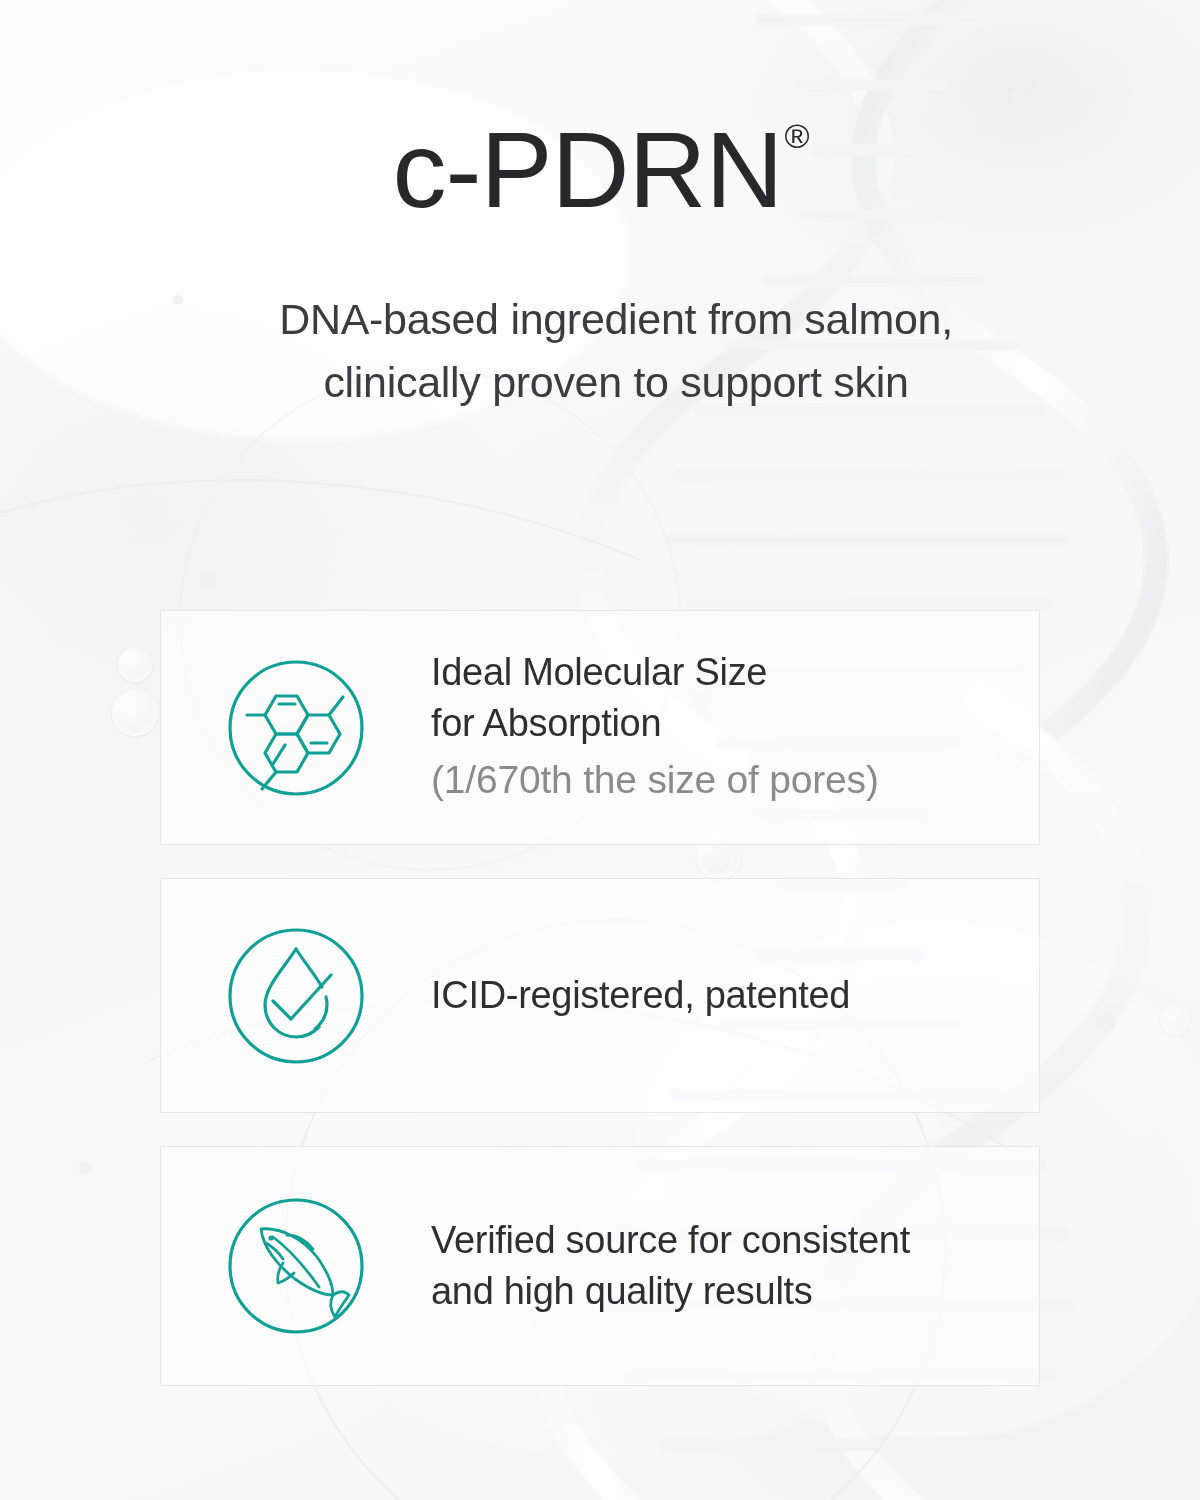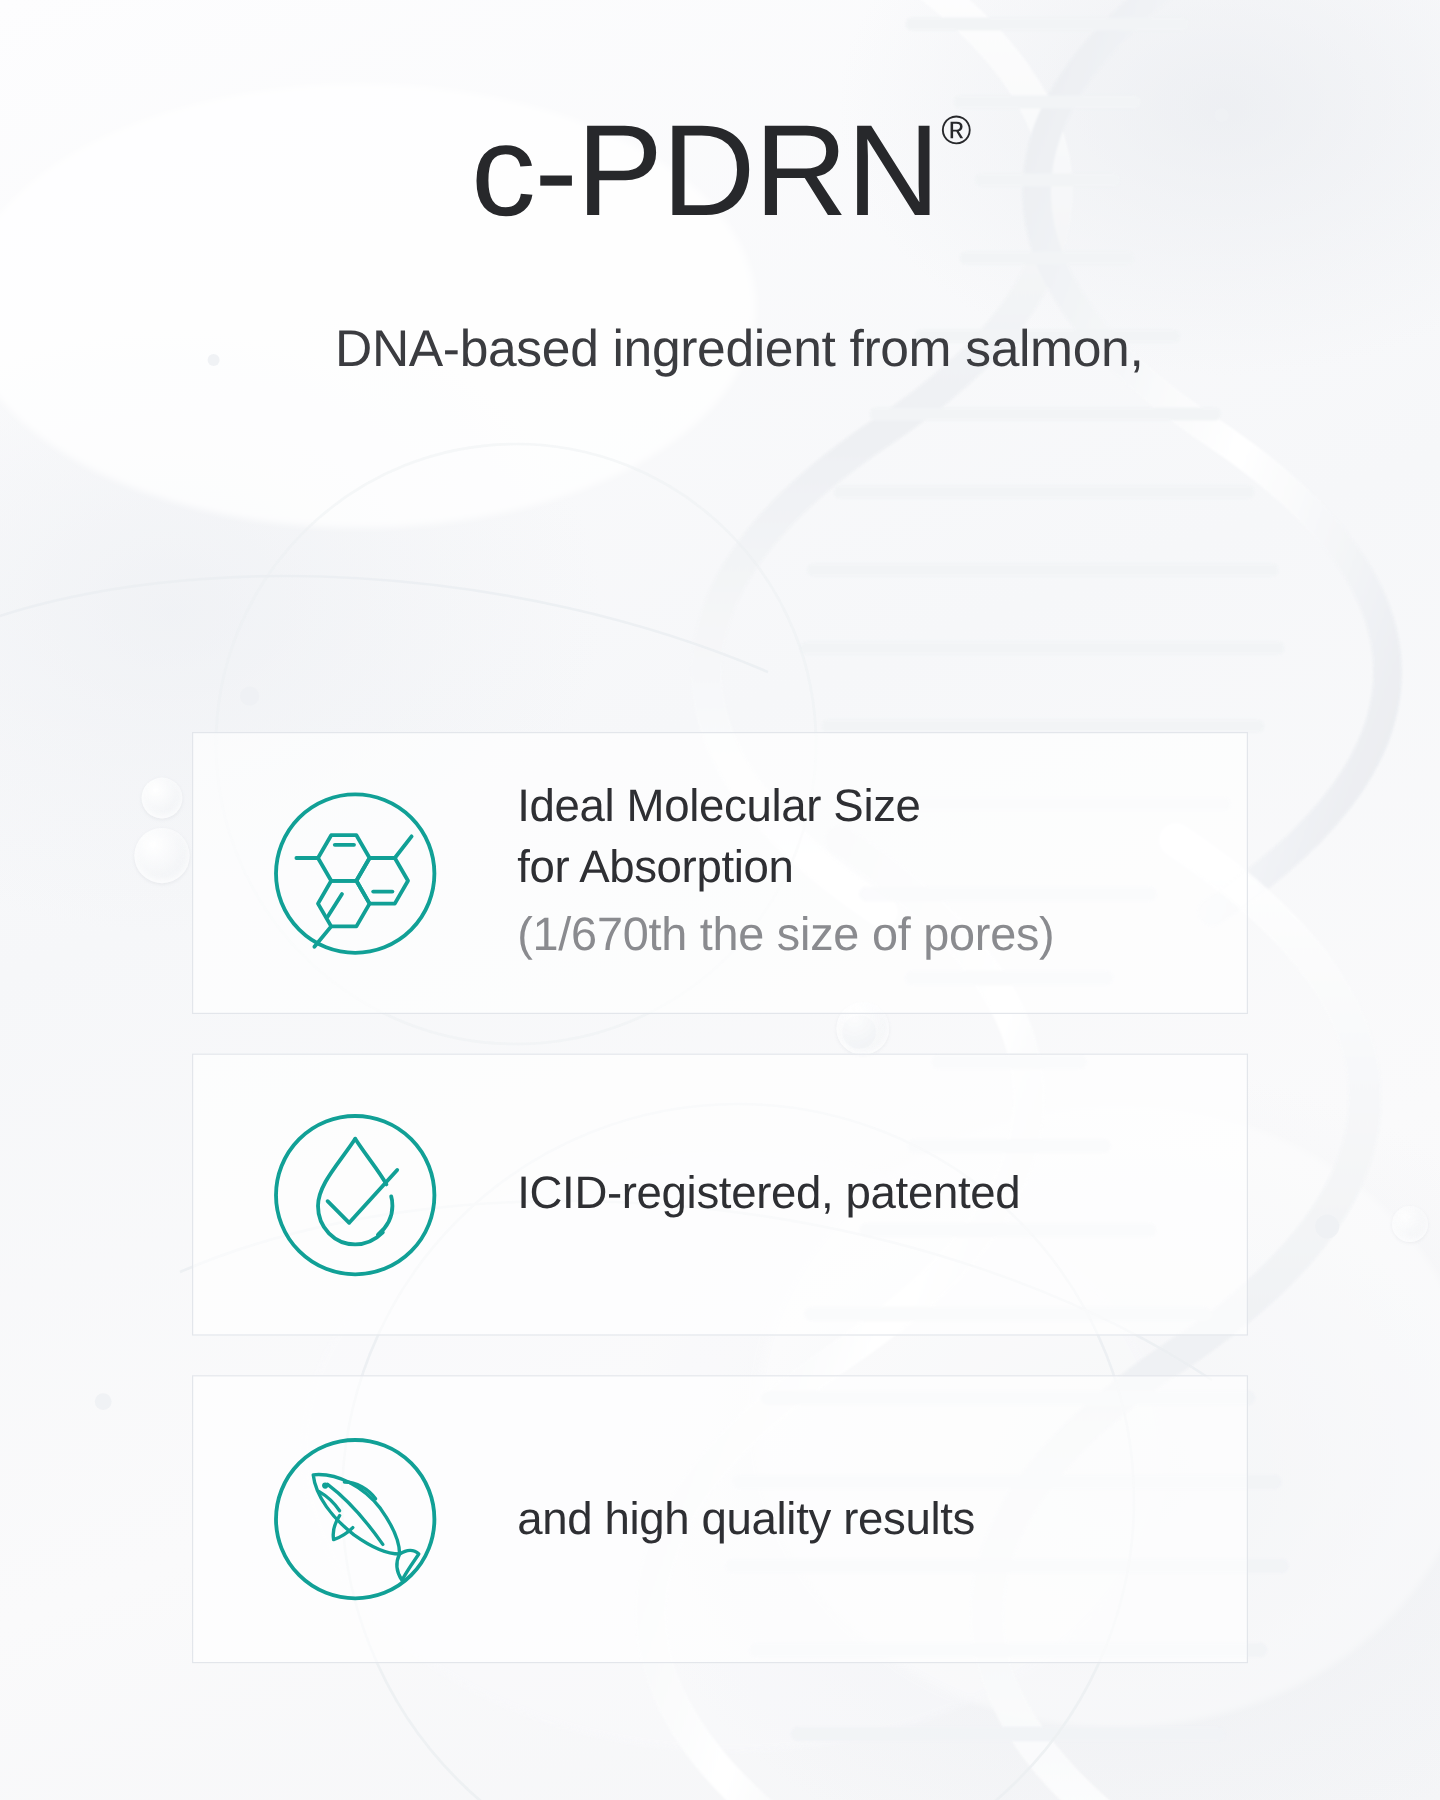--- a/index.html
+++ b/index.html
@@ -26,21 +26,21 @@
 
   .bubble {
     position:absolute; border-radius:50%;
     background:radial-gradient(circle at 34% 30%, rgba(255,255,255,.96), rgba(243,245,247,.50) 62%, rgba(229,233,238,.30) 100%);
     box-shadow:0 1px 3px rgba(180,188,198,.22), inset 0 -2px 6px rgba(255,255,255,.9);
   }
 
   
   .header { position:absolute; top:0; left:0; width:1200px; text-align:center; }
   .brand-title {
-    margin-top:88px;
+    margin-top:116px;
     font-size:108px;
     font-weight:400;
     letter-spacing:-1px;
     color:#27282b;
     line-height:1;
     position:relative;
     display:inline-block;
   }
   .brand-title .reg {
     font-size:34px;
@@ -195,20 +195,21 @@
     <div class="bubble" style="left:697px; top:835px; width:44px; height:44px; opacity:.85;"></div>
     <div class="bubble" style="left:1160px; top:1005px; width:30px; height:30px; opacity:.8;"></div>
   </div>
 
   <div class="header">
     <div class="brand-title">
       <span>c-PDRN</span><span class="reg">®</span>
     </div>
     <div class="subtitle">
       <div>DNA-based ingredient from salmon,</div>
+      <div>clinically proven to support skin</div>
     </div>
   </div>
 
   <div class="cards">
 
     <div class="card card-1">
       <div class="icon-wrap">
         <svg class="icon-circle" width="150" height="150" viewBox="0 0 150 150">
           <circle cx="75" cy="75" r="66" fill="none" stroke="#11a096" stroke-width="3.2"></circle>
           <g fill="none" stroke="#11a096" stroke-width="3.2" stroke-linecap="round" stroke-linejoin="round">
@@ -274,18 +275,19 @@
             <path d="M62 72 C 58 78, 56 86, 57 92 C 63 90, 69 86, 73 82"></path>
 
             <path d="M112 104 C 118 100, 124 100, 128 104 C 124 110, 118 118, 114 126
                      C 110 120, 108 112, 112 104 Z"></path>
 
             <circle cx="50" cy="47" r="2.6" fill="#11a096" stroke="none"></circle>
           </g>
         </svg>
       </div>
       <div class="card-text">
+        <div class="card-line">Verified source for consistent</div>
         <div class="card-line">and high quality results</div>
       </div>
     </div>
 
   </div>
 </div>
 
 </body></html>

